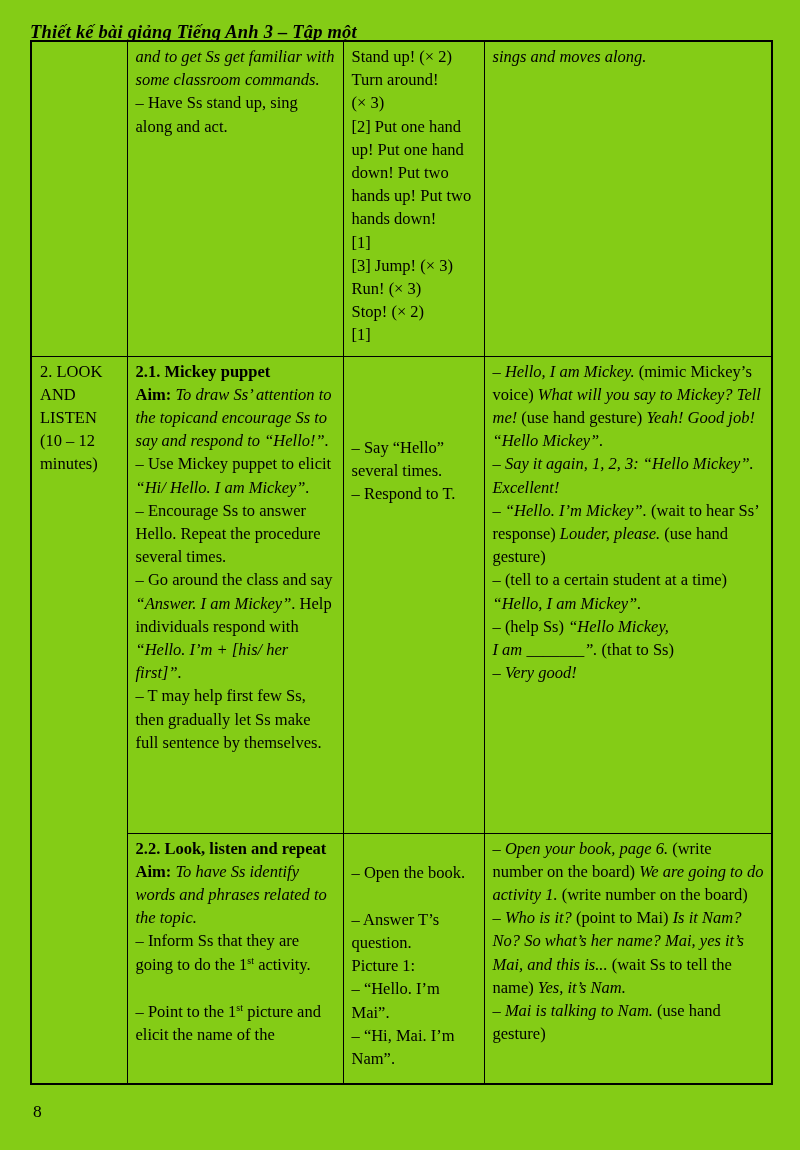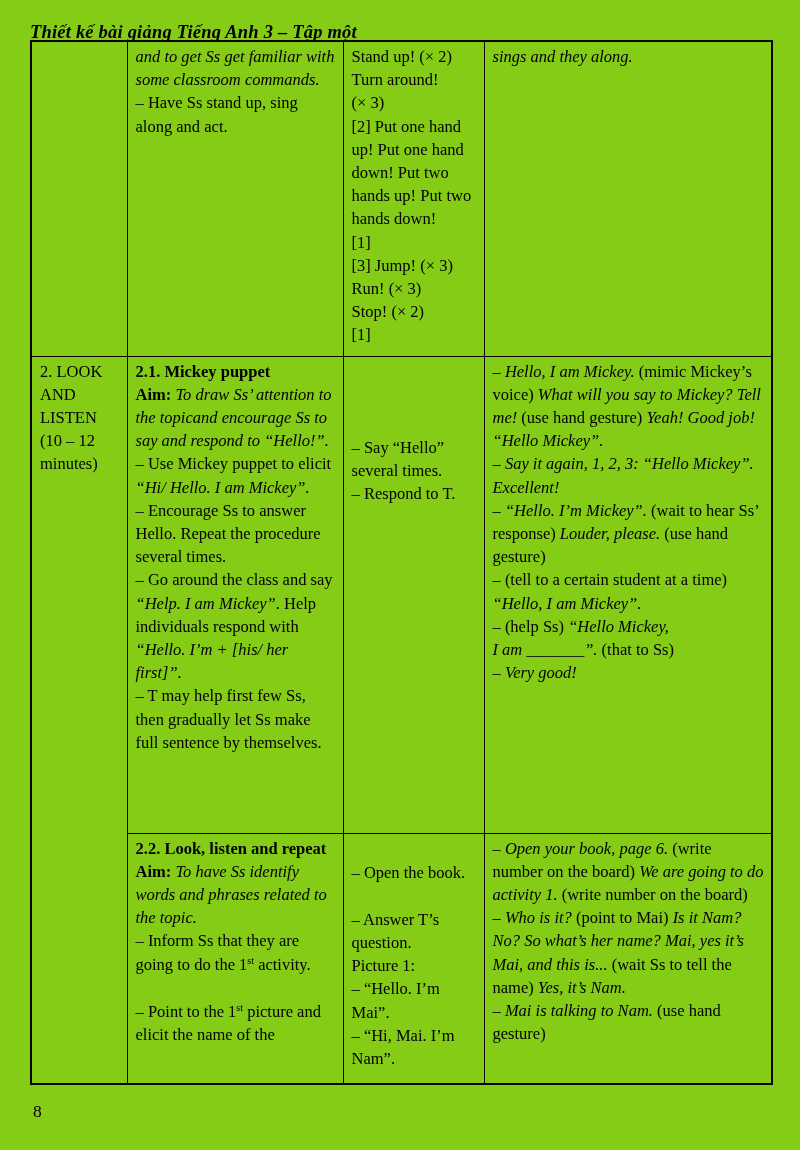--- a/index.html
+++ b/index.html
@@ -46,33 +46,33 @@
             <p><span>Turn around!</span></p>
             <p><span>(× 3)</span></p>
             <p><span>[2] Put one hand up! Put one hand down! Put two hands up! Put two hands down!</span></p>
             <p><span>[1]</span></p>
             <p><span>[3] Jump! (× 3)</span></p>
             <p><span>Run! (× 3)</span></p>
             <p><span>Stop! (× 2)</span></p>
             <p><span>[1]</span></p>
           </td>
         <td>
-            <p><span class="i">sings and they along.</span></p>
+            <p><span class="i">sings and moves along.</span></p>
           </td>
       </tr>
       <tr class="row2">
         <td rowspan="2">
             <p><span>2. LOOK AND LISTEN (10 – 12 minutes)</span></p>
           </td>
         <td>
             <p><span class="b">2.1. Mickey puppet</span></p>
             <p><span class="bi">Aim:</span><span class="i"> To draw Ss’ attention to the topicand encourage Ss to say and respond to “Hello!”.</span></p>
             <p><span>– Use Mickey puppet to elicit </span><span class="i">“Hi/ Hello. I am Mickey”.</span></p>
             <p><span>– Encourage Ss to answer Hello. Repeat the procedure several times.</span></p>
-            <p><span>– Go around the class and say </span><span class="i">“Help. I am Mickey”</span><span>. Help individuals respond with </span><span class="i">“Hello. I’m + [his/ her first]”.</span></p>
+            <p><span>– Go around the class and say </span><span class="i">“Answer. I am Mickey”</span><span>. Help individuals respond with </span><span class="i">“Hello. I’m + [his/ her first]”.</span></p>
             <p><span>– T may help first few Ss, then gradually let Ss make full sentence by themselves.</span></p>
           </td>
         <td>
             <p class="mt-xl"><span>– Say “Hello” several times.</span></p>
             <p><span>– Respond to T.</span></p>
           </td>
         <td>
             <p><span class="i">– Hello, I am Mickey.</span><span> (mimic Mickey’s voice) </span><span class="i">What will you say to Mickey? Tell me!</span><span> (use hand gesture) </span><span class="i">Yeah! Good job! “Hello Mickey”.</span></p>
             <p><span class="i">– Say it again, 1, 2, 3: “Hello Mickey”. Excellent!</span></p>
             <p><span class="i">– “Hello. I’m Mickey”.</span><span> (wait to hear Ss’ response) </span><span class="i">Louder, please.</span><span> (use hand gesture)</span></p>

